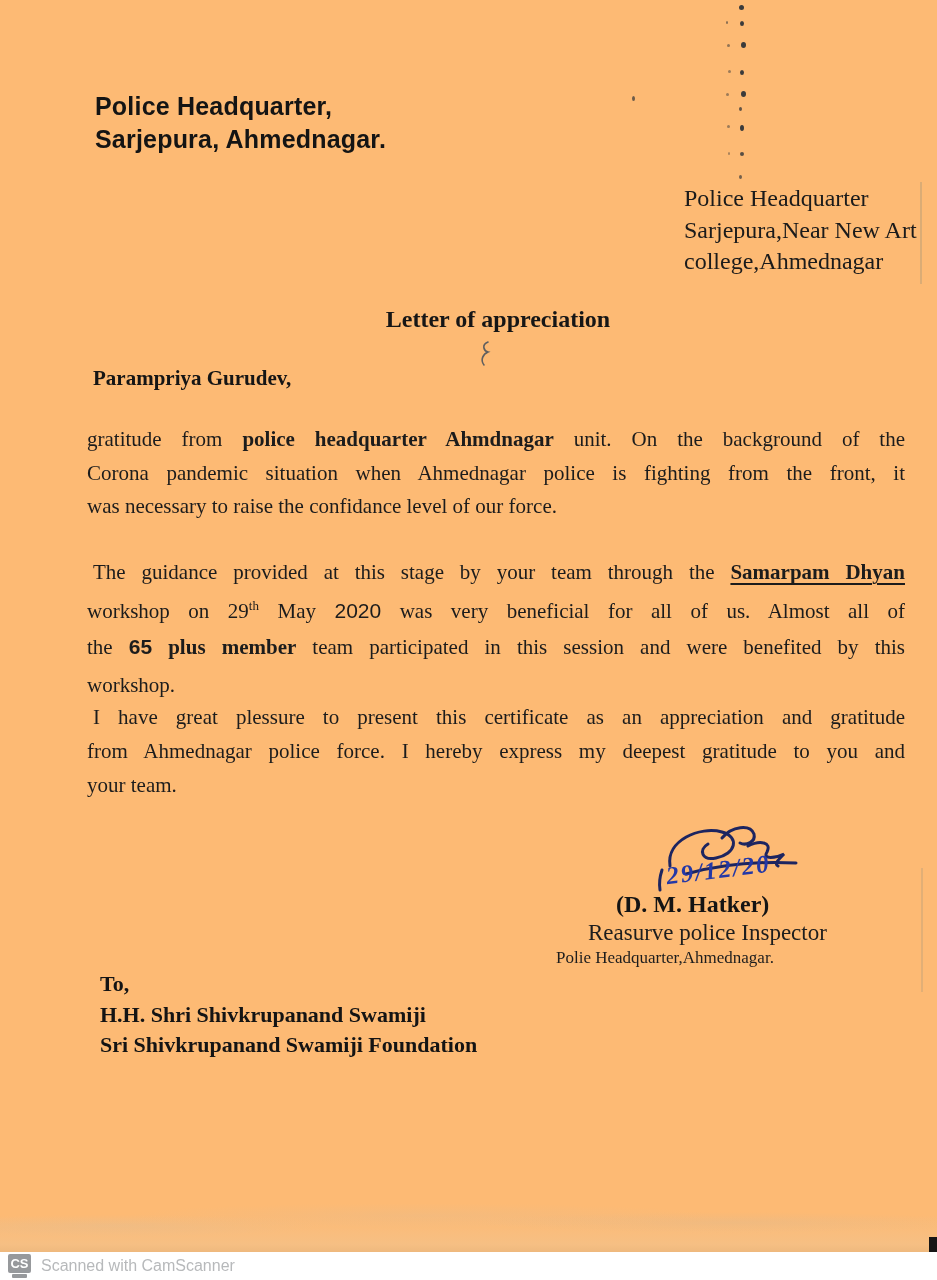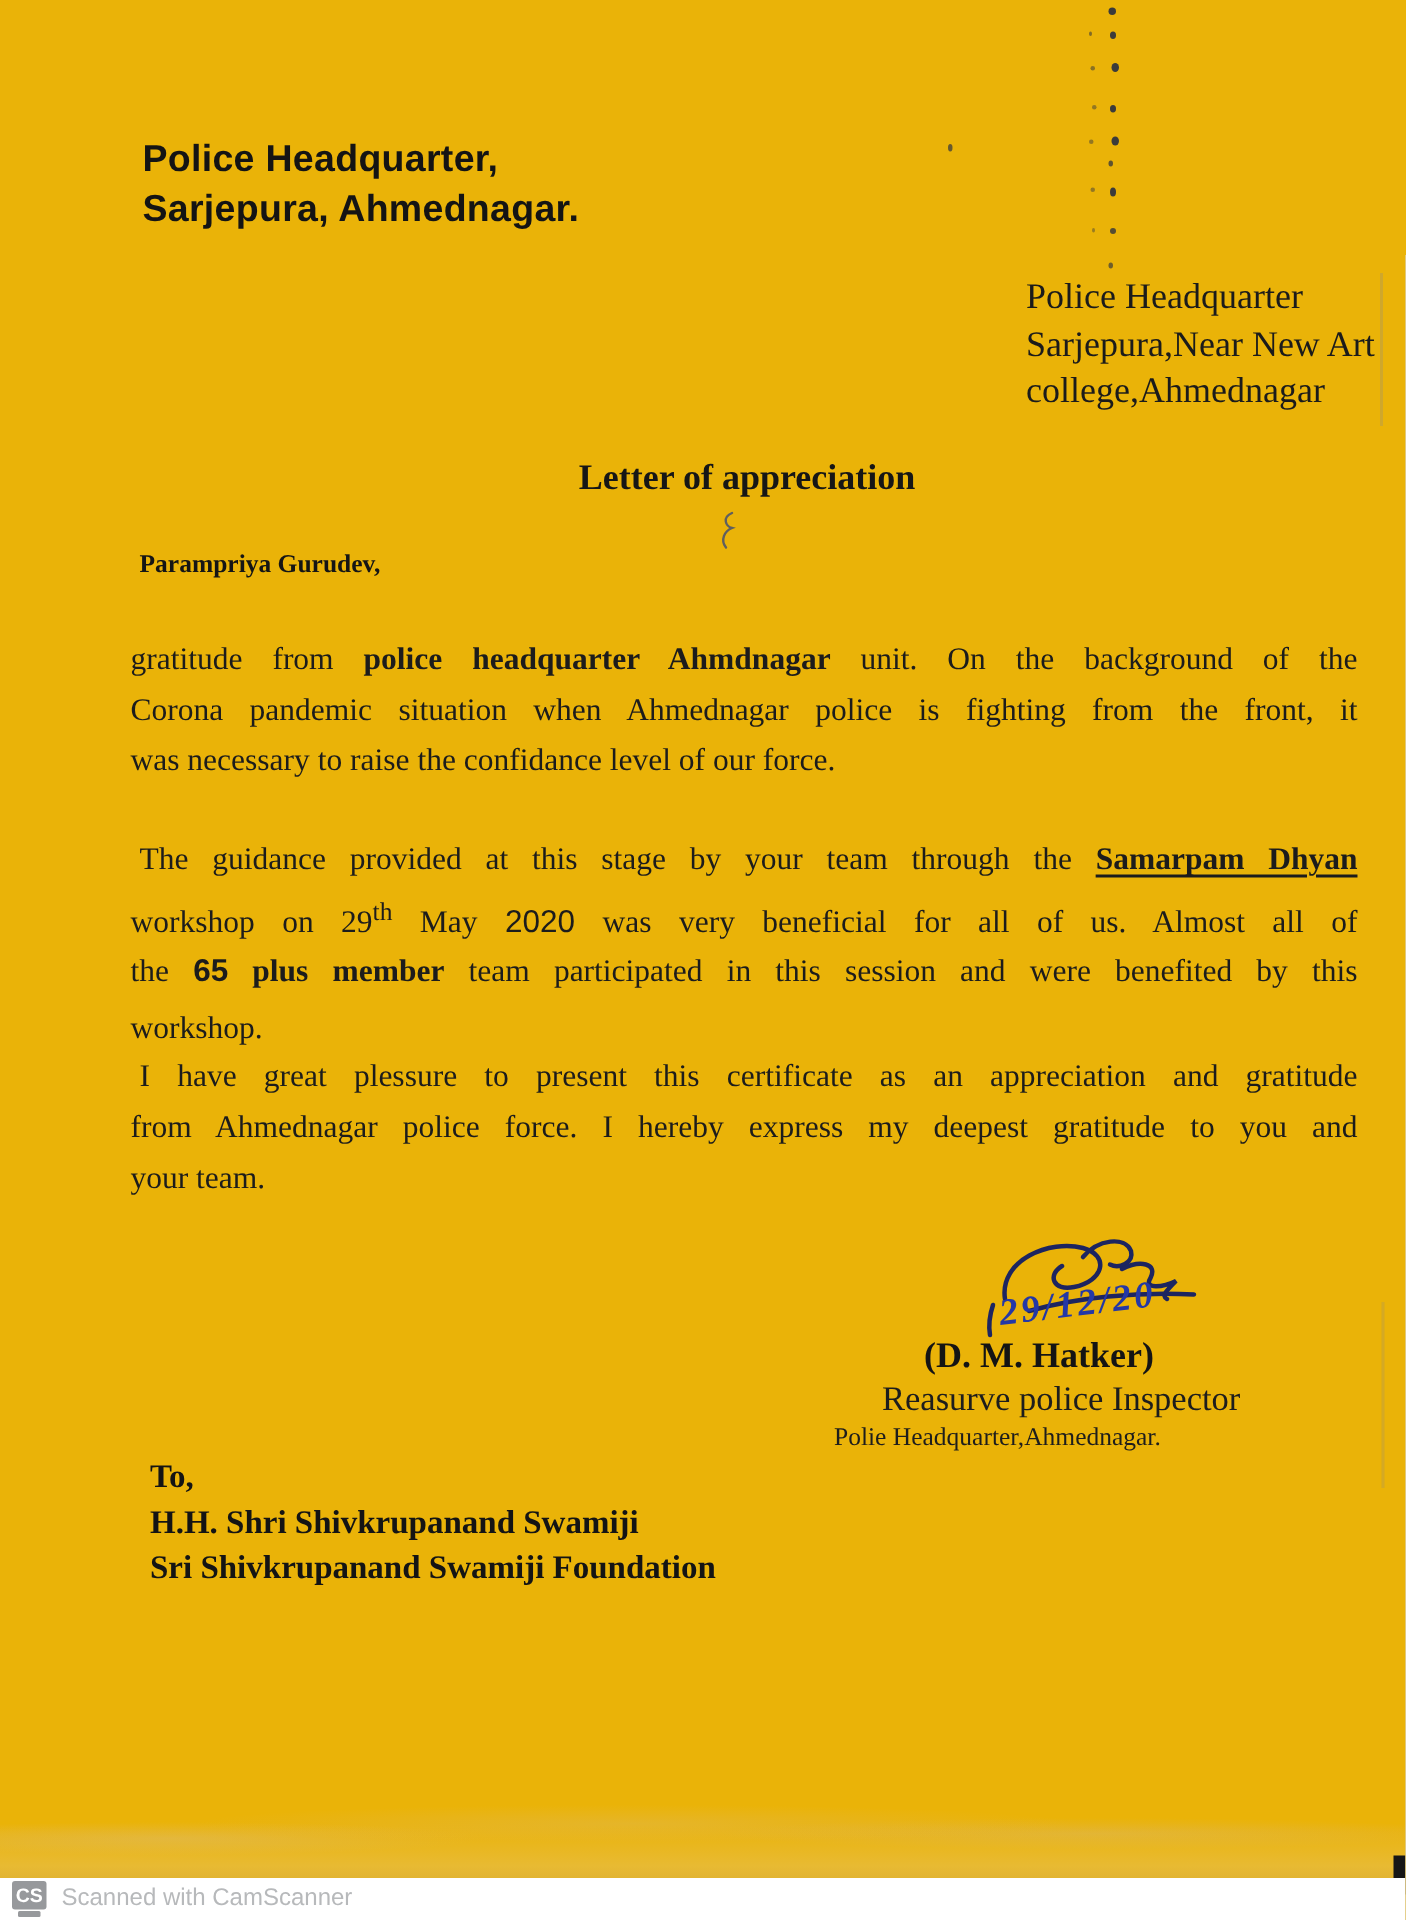--- a/index.html
+++ b/index.html
@@ -1,38 +1,38 @@
 <!DOCTYPE html>
 <html><head>
 <meta charset="utf-8">
 <style>
   html,body{margin:0;padding:0;background:#d9d9d9;}
-  .page{position:relative;width:937px;height:1280px;background:#eab308;overflow:hidden;
+  .page{position:relative;width:937px;height:1280px;background:#fdba74;overflow:hidden;
         font-family:"Liberation Serif",serif;color:#1d1d1d;margin:0 auto;}
 
   
   .header-left{position:absolute;left:95px;top:90px;font-family:"Liberation Sans",sans-serif;
                font-weight:bold;font-size:25px;line-height:33px;color:#141414;letter-spacing:.2px;}
   .header-right{position:absolute;left:684px;top:183px;font-size:24px;line-height:31.5px;color:#1b1b1b;}
 
   .title{position:absolute;left:88px;top:306px;width:820px;text-align:center;
          font-size:24px;font-weight:bold;color:#161616;}
-  .salutation{position:absolute;left:93px;top:366px;font-size:17px;font-weight:bold;color:#151515;}
+  .salutation{position:absolute;left:93px;top:366px;font-size:21px;font-weight:bold;color:#151515;}
 
   
   .para{position:absolute;left:87px;width:818px;font-size:21px;color:#1c1c1c;}
   .p1{top:427px;} .p2{top:560px;} .p3{top:705px;}
   .p1 .line{height:33.5px;} .p2 .line{height:37.5px;} .p3 .line{height:34px;}
   .line{text-align:justify;text-align-last:justify;}
   .line.last{text-align-last:left;}
   .line.indent{text-indent:55px;}
   .line.small-indent{text-indent:6px;}
   .b{font-weight:bold;}
   .u{text-decoration:underline;text-decoration-thickness:2px;text-underline-offset:4px;}
-  sup.sup{font-size:17px;font-weight:normal;}
+  sup.sup{font-size:13px;font-weight:normal;}
   .num{font-family:Liberation Sans, sans-serif;font-size:21px;}
 
   
   .sig-svg{position:absolute;left:648px;top:822px;}
   .sig-date{position:absolute;left:666px;top:856px;transform:rotate(-7deg);
             font-style:italic;font-weight:bold;font-size:25px;letter-spacing:2px;color:#2438a6;}
   .sig-name{position:absolute;left:616px;top:891px;font-size:24px;font-weight:bold;color:#141414;}
   .sig-role{position:absolute;left:588px;top:920px;font-size:23px;}
   .sig-office{position:absolute;left:556px;top:948px;font-size:17px;}
 

